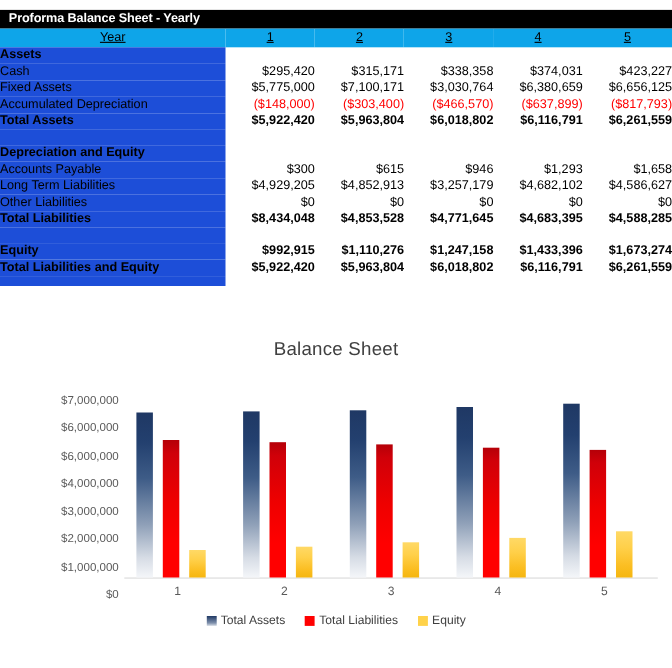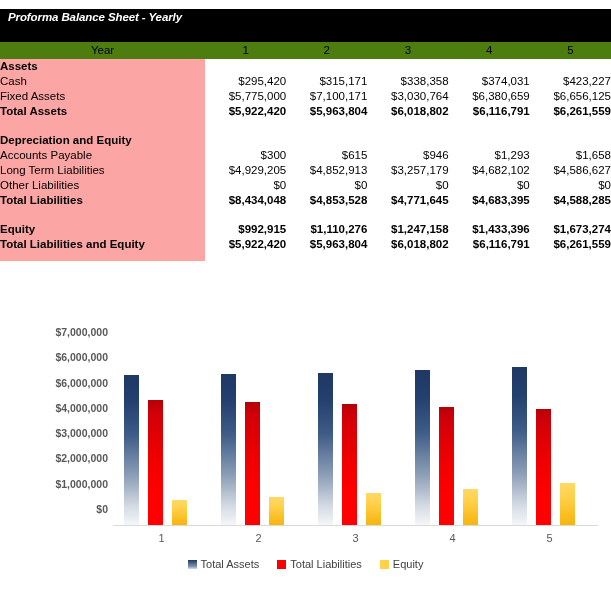--- a/index.html
+++ b/index.html
@@ -21,24 +21,23 @@
     position: absolute;
     left: 0; top: 9px;
     width: 611px;
   }
   .title-bar {
     background: #000000;
     color: #ffffff;
     font-size: 11.5px;
     font-weight: bold;
     padding: 2px 0 3px 8px;
-    height: 33px;
+    height: 17px;
     line-height: 13px;
     letter-spacing: -0.1px;
-    font-style: italic;
   }
   table.bs {
     width: 611px;
     border-collapse: collapse;
     table-layout: fixed;
     font-size: 11.5px;
     color: #000000;
   }
   table.bs col.c-label { width: 205px; }
   table.bs col.c-num   { width: 81.2px; }
@@ -51,27 +50,28 @@
   }
   td.lbl {
     padding-left: 8px;
     text-align: left;
   }
   td.num {
     text-align: right;
     padding-right: 8px;
   }
   tr.headrow td {
-    background: #4d7c0f;
+    background: #0ea5e9;
     height: 17px;
     line-height: 17px;
+    text-decoration: underline;
   }
   tr.headrow td.lbl { text-align: center; padding-left: 0; }
   tr.headrow td.num { text-align: center; padding-right: 0; }
-  .shade-lbl { background: #fca5a5; }
+  .shade-lbl { background: #1d4ed8; }
   .bold { font-weight: bold; }
   .neg  { color: #FF0000; }
   tr.spacer td { height: 14px; line-height: 14px; }
   tr.spacer-sm td { height: 9px; line-height: 9px; }
 
   
   #chart {
     position: absolute;
     left: 0; top: 300px;
     width: 611px; height: 307px;
@@ -85,22 +85,22 @@
     color: #404040;
     letter-spacing: 0.2px;
   }
   #plot {
     position: absolute;
     left: 113px; top: 48px;
     width: 485px; height: 177px;
   }
   #yaxis {
     position: absolute;
-    left: 0; top: 32px;
-    width: 108px; height: 177px; font-weight: bold;
+    left: 0; top: 64px;
+    width: 108px; height: 177px;
   }
   #yaxis .tick {
     position: absolute;
     right: 0;
     transform: translateY(-50%);
     font-size: 10.5px;
     color: #595959;
     white-space: nowrap;
   }
   #baseline {
@@ -206,20 +206,28 @@
 
         <tr>
           <td class="lbl shade-lbl">Fixed Assets</td>
           <td class="num">$5,775,000</td>
           <td class="num">$7,100,171</td>
           <td class="num">$3,030,764</td>
           <td class="num">$6,380,659</td>
           <td class="num">$6,656,125</td>
         </tr>
 
+        <tr>
+          <td class="lbl shade-lbl">Accumulated Depreciation</td>
+          <td class="num neg">($148,000)</td>
+          <td class="num neg">($303,400)</td>
+          <td class="num neg">($466,570)</td>
+          <td class="num neg">($637,899)</td>
+          <td class="num neg">($817,793)</td>
+        </tr>
 
         <tr>
           <td class="lbl shade-lbl bold">Total Assets</td>
           <td class="num bold">$5,922,420</td>
           <td class="num bold">$5,963,804</td>
           <td class="num bold">$6,018,802</td>
           <td class="num bold">$6,116,791</td>
           <td class="num bold">$6,261,559</td>
         </tr>
 
@@ -312,20 +320,21 @@
             <td class="num"></td>
             <td class="num"></td>
         </tr>
 
       </tbody>
     </table>
   </div>
 
   <div id="chart">
 
+    <div id="chart-title">Balance Sheet</div>
 
     <div id="yaxis">
         <div class="tick" style="top: 0px;">$7,000,000</div>
         <div class="tick" style="top: 25.2857px;">$6,000,000</div>
         <div class="tick" style="top: 50.5714px;">$6,000,000</div>
         <div class="tick" style="top: 75.8571px;">$4,000,000</div>
         <div class="tick" style="top: 101.143px;">$3,000,000</div>
         <div class="tick" style="top: 126.429px;">$2,000,000</div>
         <div class="tick" style="top: 151.714px;">$1,000,000</div>
         <div class="tick" style="top: 177px;">$0</div>

